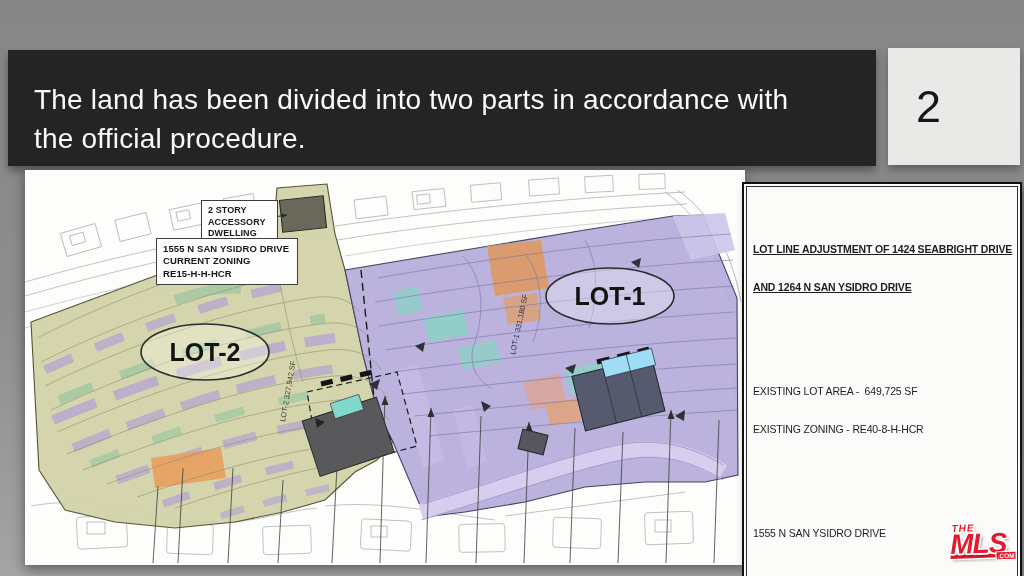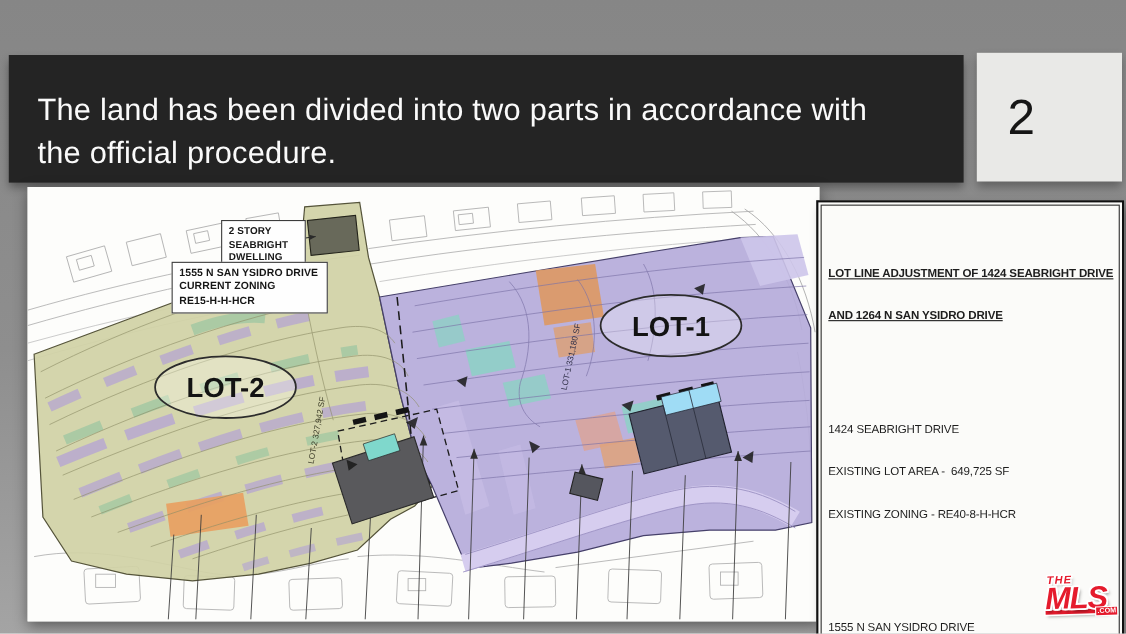--- a/index.html
+++ b/index.html
@@ -222,38 +222,37 @@
     <text x="180" y="191" text-anchor="middle" font-size="25" font-weight="bold" fill="#131313">LOT-2</text>
     <ellipse cx="585" cy="126" rx="64" ry="28" fill="#f6f4fc" fill-opacity=".35" stroke="#2c2c2c" stroke-width="1.6"></ellipse>
     <text x="585" y="135" text-anchor="middle" font-size="25" font-weight="bold" fill="#131313">LOT-1</text>
 
     <text x="490" y="185" font-size="7.5" fill="#2e2e46" transform="rotate(-78 490 185)">LOT-1  331,180 SF</text>
     <text x="260" y="252" font-size="7.5" fill="#3c3c28" transform="rotate(-80 260 252)">LOT-2  327,942 SF</text>
   </svg>
 
   <div class="callout callout-adu">
     <div>2 STORY</div>
-    <div>SEABRIGHT</div>
+    <div>ACCESSORY</div>
     <div>DWELLING UNIT</div>
   </div>
   <div class="callout callout-zoning">
     <div>1555 N SAN YSIDRO DRIVE</div>
     <div>CURRENT ZONING</div>
     <div>RE15-H-H-HCR</div>
   </div>
 </div>
 
 <div class="info-box">
   <div class="info-inner">
     <div class="info-title">
       <div>LOT LINE ADJUSTMENT OF 1424 SEABRIGHT DRIVE</div>
       <div>AND 1264 N SAN YSIDRO DRIVE</div>
     </div>
     <div class="sec">
-      <div>1424 SEABRIGHT DRIVE</div>
       <div>EXISTING LOT AREA -  649,725 SF</div>
       <div>EXISTING ZONING - RE40-8-H-HCR</div>
     </div>
     <div class="sec">
       <div>1555 N SAN YSIDRO DRIVE</div>
       
       
     </div>
     
     

